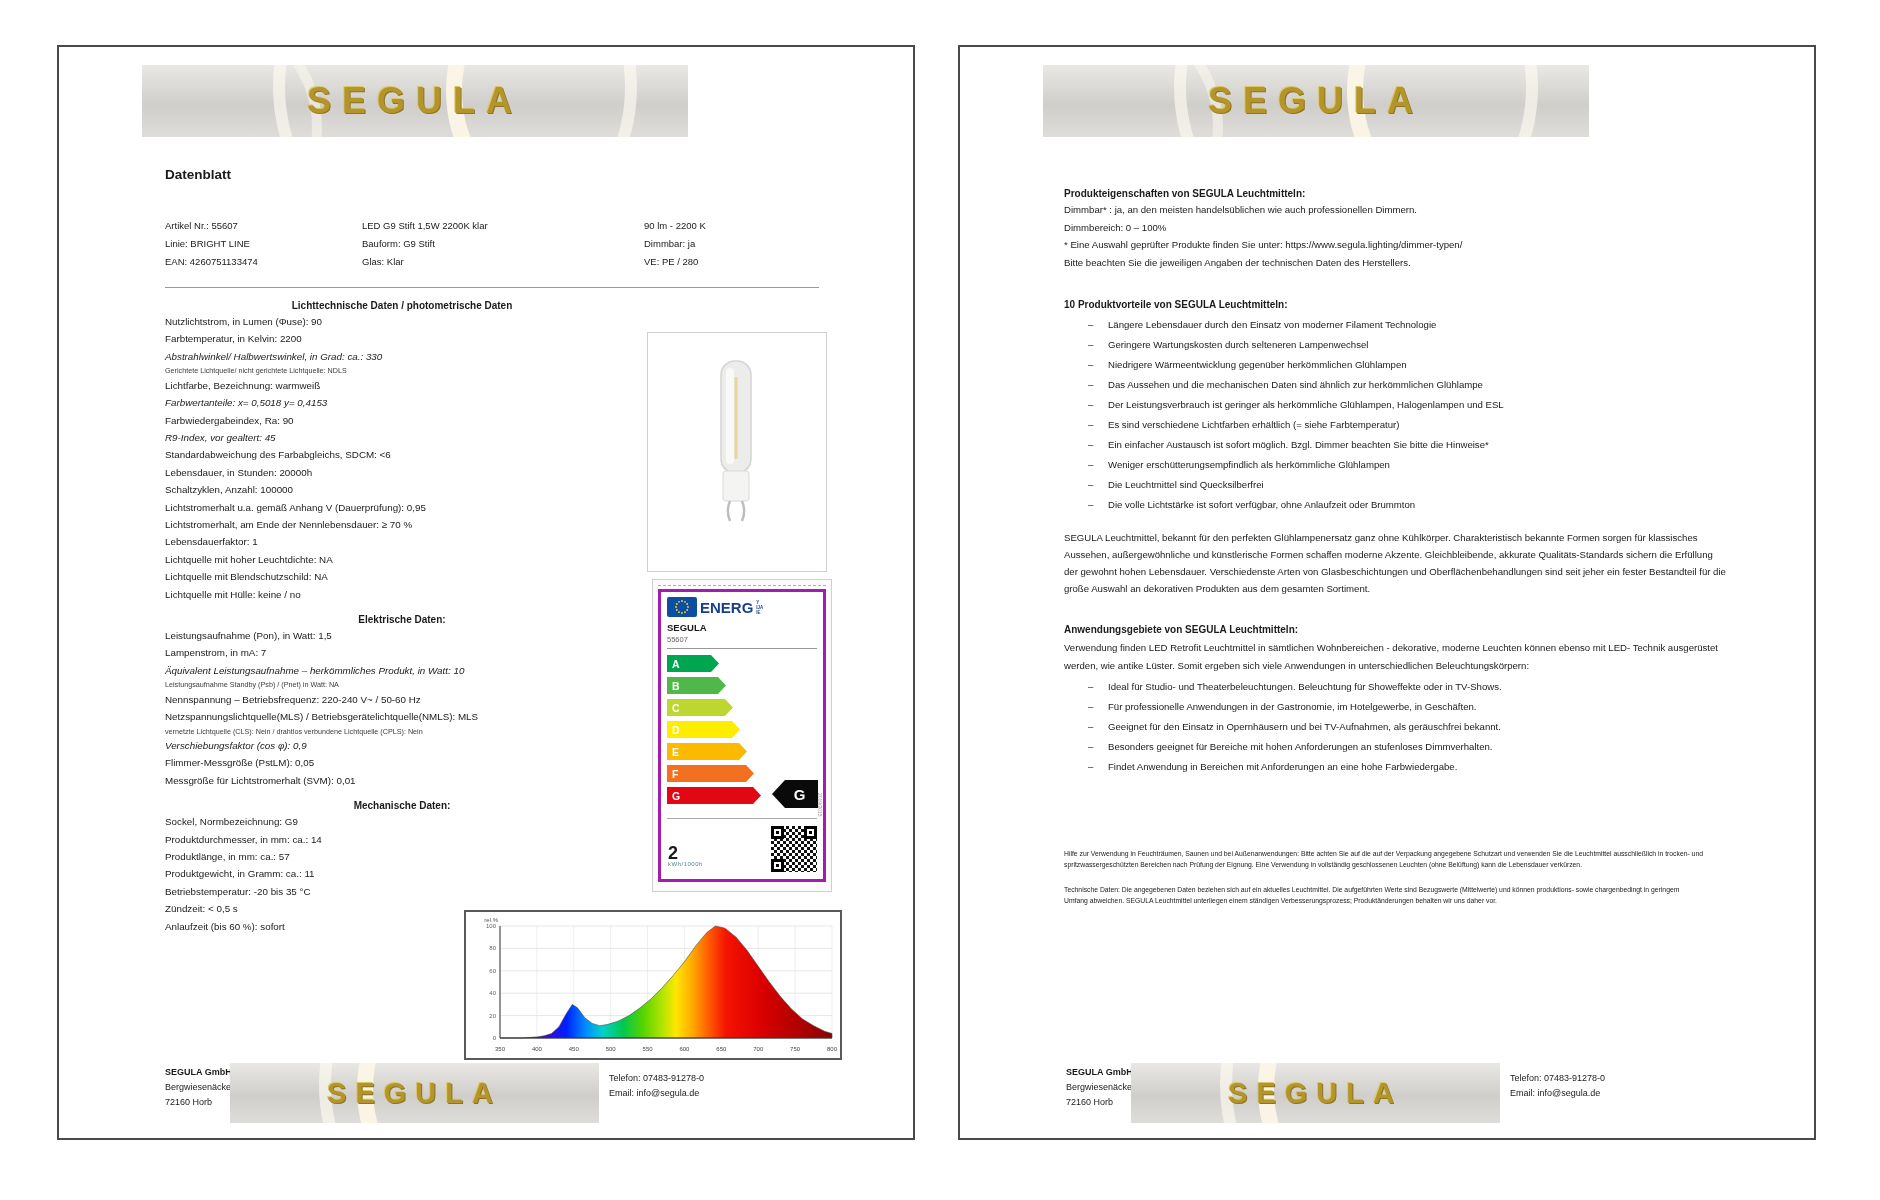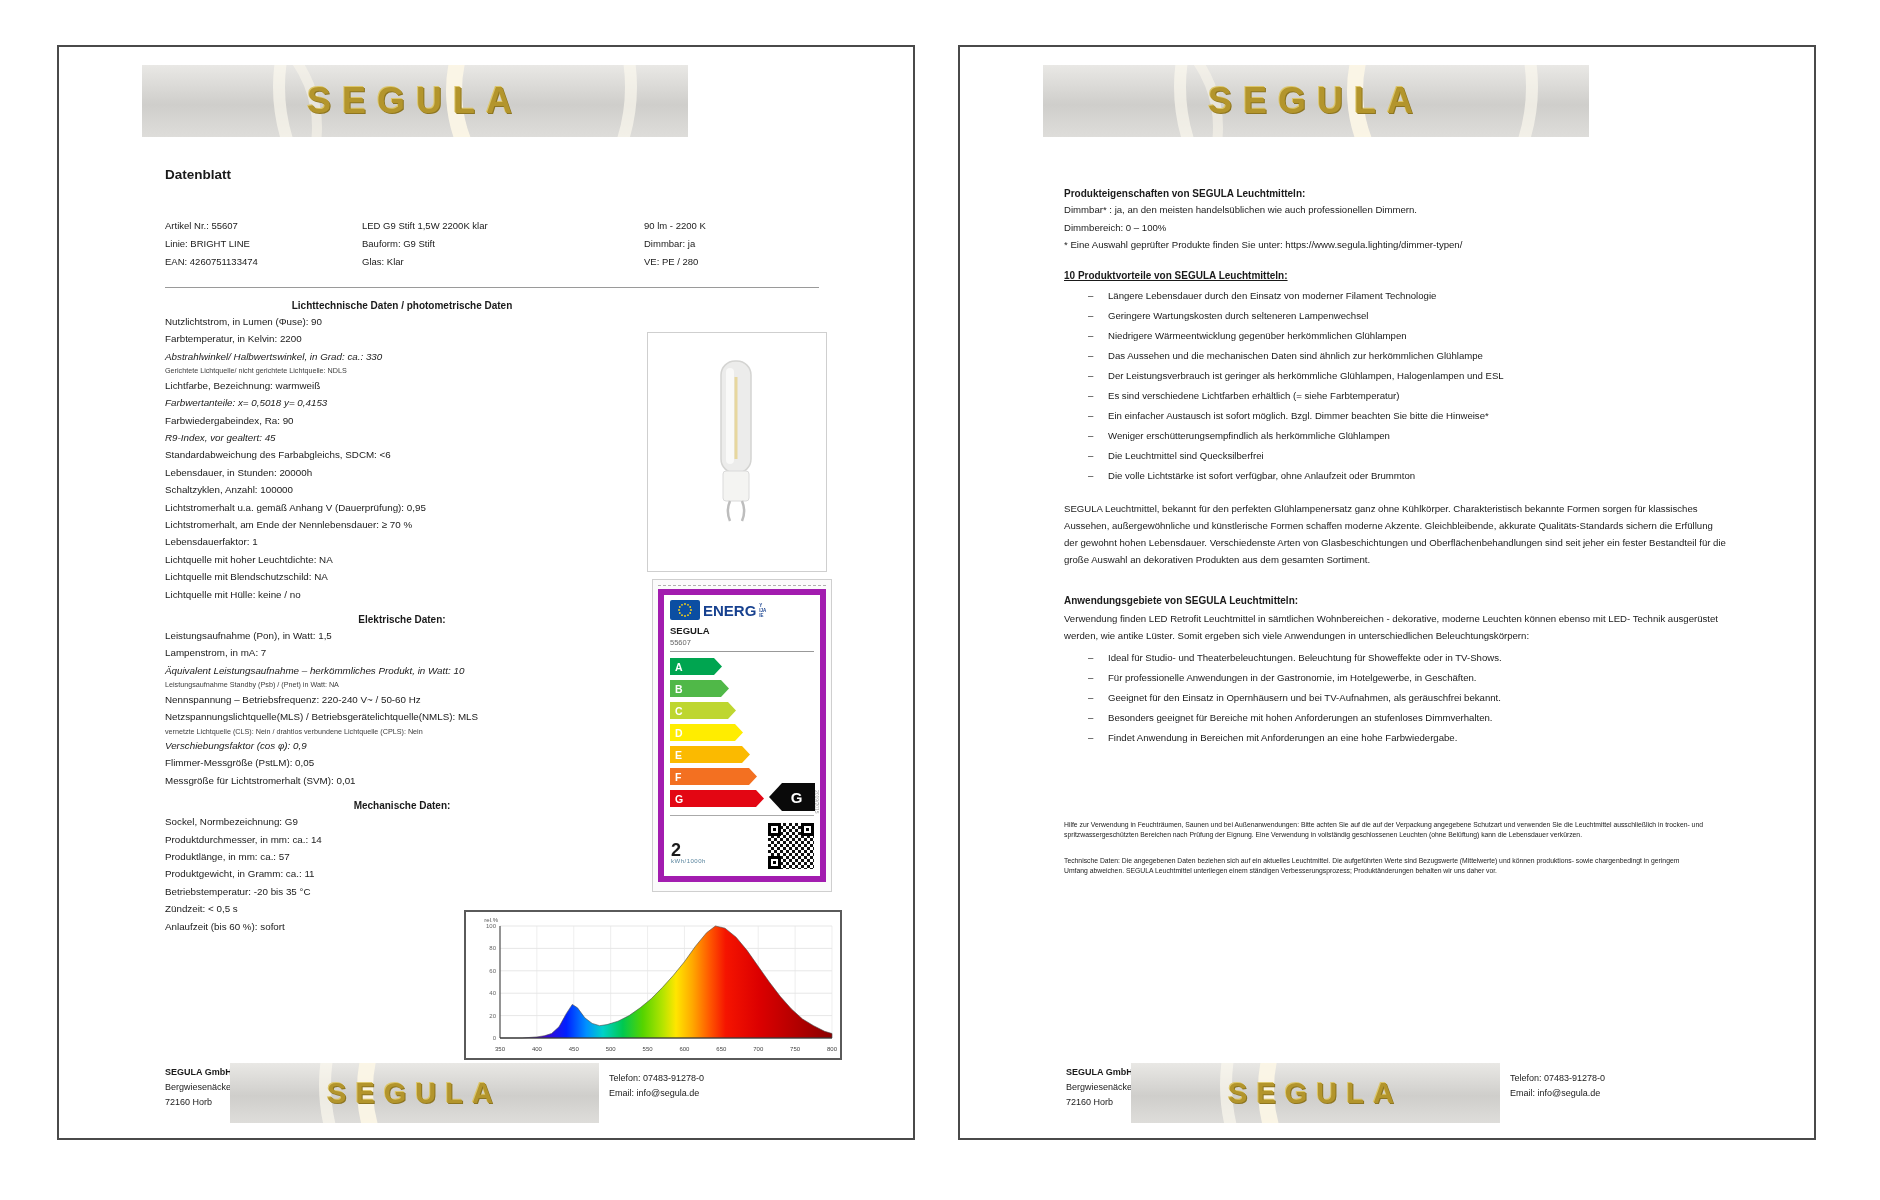--- a/index.html
+++ b/index.html
@@ -44,21 +44,21 @@
   .spec-line.small{font-size:7.2px;line-height:11.5px;color:#3c3c3c;}
   .spec-line.i{font-style:italic;}
 
   .product-box{position:absolute;left:588px;top:285px;width:178px;height:238px;
         border:1px solid #cfcfcf;background:#fff;}
 
   
   .energy-box{position:absolute;left:593px;top:532px;width:180px;height:313px;
         border:1px solid #cfcfcf;background:#fbfbfb;box-sizing:border-box;padding:5px;}
   .cutline{border-top:1px dashed #b0b0b0;margin-bottom:3px;}
-  .elabel{position:relative;background:#fff;border:6px solid #a21caf;height:calc(100% - 8px);
+  .elabel{position:relative;background:#fff;border:3px solid #a21caf;height:calc(100% - 8px);
         box-sizing:border-box;padding:5px 6px;overflow:hidden;}
   .etop{display:flex;align-items:center;gap:3px;}
   .eflag{width:30px;height:20px;flex:0 0 auto;}
   .energ-main{font-size:15px;font-weight:800;color:#17418f;}
   .energ-stack{display:flex;flex-direction:column;font-size:4.5px;line-height:5px;
         font-weight:bold;color:#17418f;}
   .esupplier{font-size:9.5px;font-weight:bold;margin-top:5px;}
   .emodel{font-size:7.5px;color:#666;margin-top:2px;}
   .ediv{border-top:1px solid #999;margin:4px 0 6px;}
   .earrow{height:17px;margin-bottom:5px;display:flex;align-items:center;padding-left:5px;
@@ -87,21 +87,21 @@
         border:2px solid #5a5a5a;background:#fff;box-sizing:border-box;}
 
   
   .footer-left{position:absolute;left:106px;top:1018px;font-size:9px;line-height:15px;}
   .fl-name{font-weight:bold;}
   .footer-right{position:absolute;left:550px;top:1024px;font-size:9px;line-height:15px;}
 
   
   .p2-content{position:absolute;left:104px;top:140px;width:662px;font-size:9.6px;line-height:17.5px;}
   .p2-h{font-size:10px;font-weight:bold;line-height:14px;}
-  .p2-h.mt{margin-top:15px;text-decoration:underline;}
+  .p2-h.mt{margin-top:27px;}
   .p2-h.mt2{margin-top:26px;}
   .p2-line{line-height:17.5px;}
   .p2-para{margin:14px 0 0;line-height:17px;}
   .bullets{margin:3px 0 0 24px;}
   .bullet{display:flex;line-height:20px;}
   .bullet::before{content:'–';width:20px;flex:0 0 auto;}
   .notes{margin-top:72px;font-size:6.8px;line-height:10.5px;color:#222;width:640px;}
   .notes .note{margin:0 0 15px;}
 </style>
 </head>
@@ -362,20 +362,21 @@
     <div class="brand-gold">SEGULA</div>
   </div>
 
   <div class="p2-content">
     <div class="p2-h">Produkteigenschaften von SEGULA Leuchtmitteln:</div>
     <div>
 
     <div class="p2-line">Dimmbar* : ja, an den meisten handelsüblichen wie auch professionellen Dimmern.</div>
         <div class="p2-line">Dimmbereich: 0 – 100%</div>
         <div class="p2-line">* Eine Auswahl geprüfter Produkte finden Sie unter: https://www.segula.lighting/dimmer-typen/</div>
+        <div class="p2-line">Bitte beachten Sie die jeweiligen Angaben der technischen Daten des Herstellers.</div>
       </div>
 
     <div class="p2-h mt">10 Produktvorteile von SEGULA Leuchtmitteln:</div>
     <div class="bullets">
 
     <div class="bullet">
           <span class="btext">Längere Lebensdauer durch den Einsatz von moderner Filament Technologie</span>
         </div>
         <div class="bullet">
           <span class="btext">Geringere Wartungskosten durch selteneren Lampenwechsel</span>

